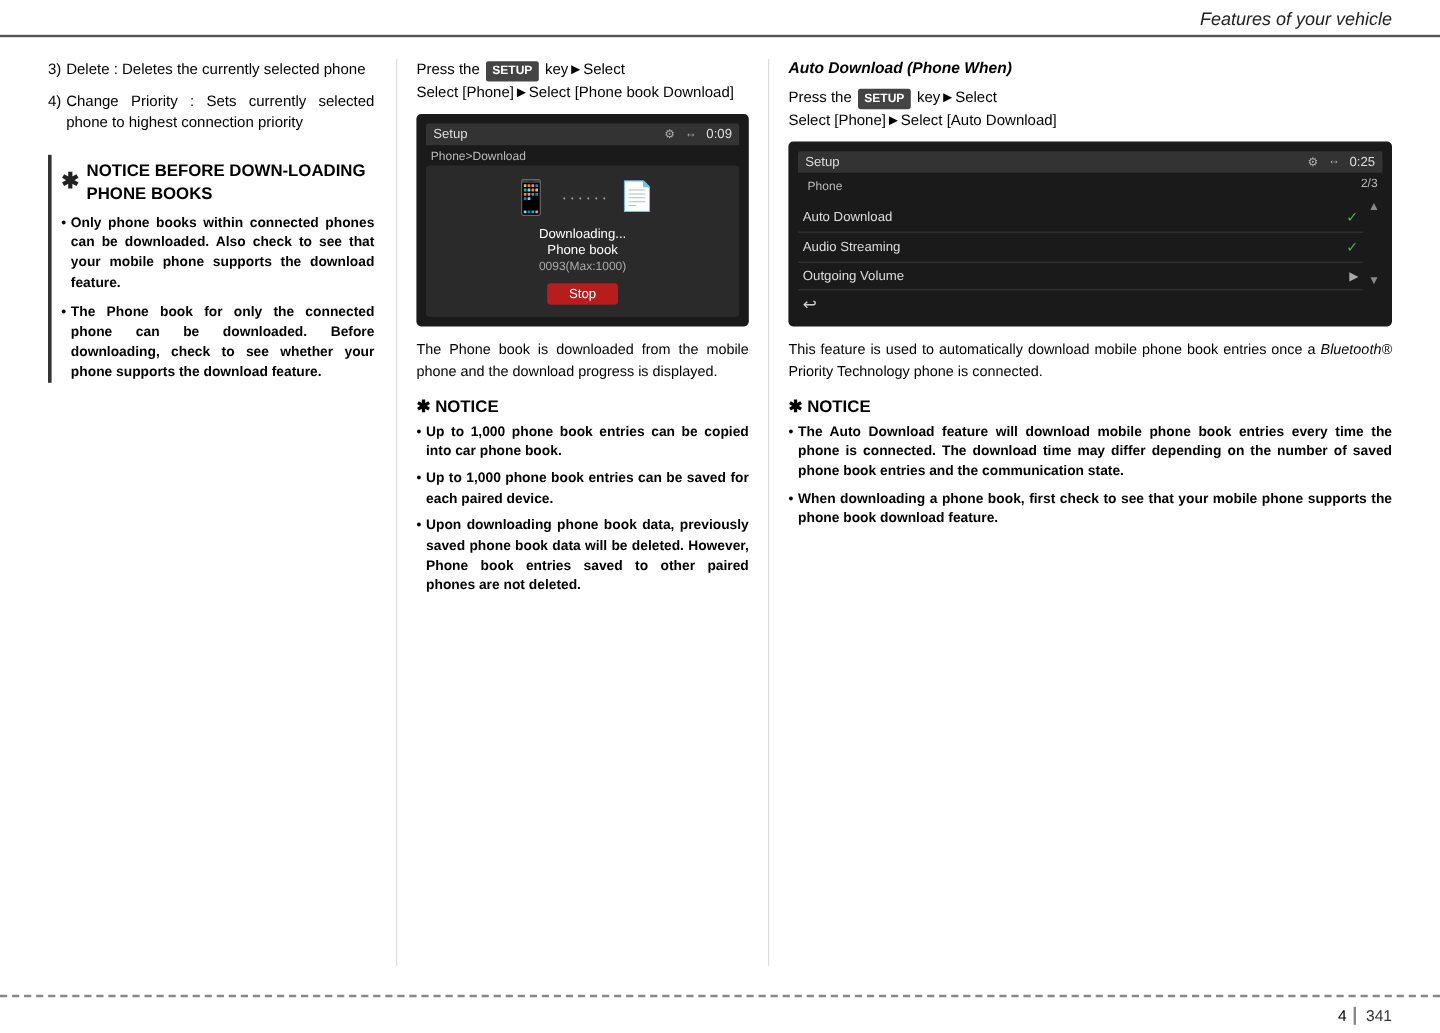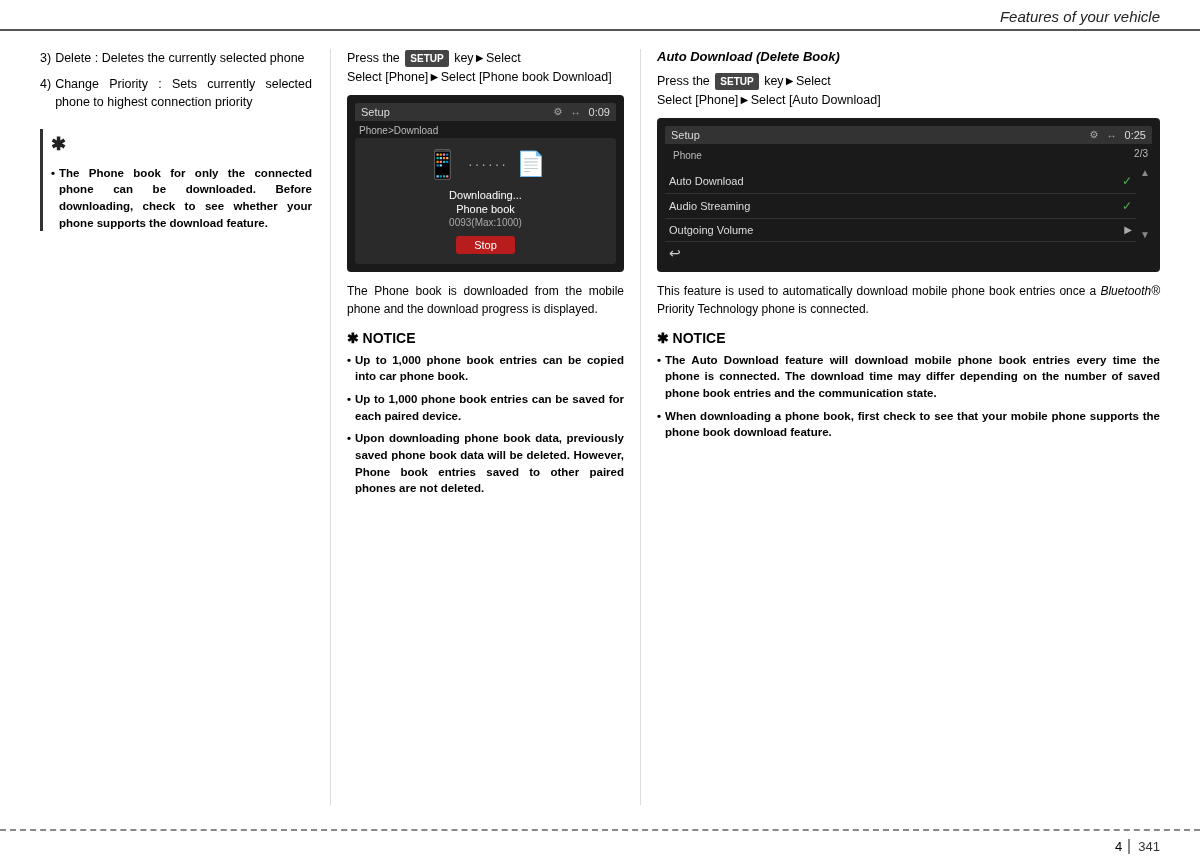--- a/index.html
+++ b/index.html
@@ -359,22 +359,26 @@
         </div>
         <div class="numbered-item">
           <span class="num">4)</span>
           <span>Change Priority : Sets currently selected phone to highest connection priority</span>
         </div>
       </div>
 
       <div class="notice-box">
         <div class="notice-heading">
           <span class="asterisk-large">✱</span>
+          <span>NOTICE BEFORE DOWN-LOADING PHONE BOOKS</span>
         </div>
         <ul class="notice-items">
+          <li>
+              <span>Only phone books within connected phones can be downloaded. Also check to see that your mobile phone supports the download feature.</span>
+            </li>
           <li>
               <span>The Phone book for only the connected phone can be downloaded. Before downloading, check to see whether your phone supports the download feature.</span>
             </li>
         </ul>
       </div>
     </div>
 
     <div class="mid-col">
 
       <div class="instruction-line">
@@ -419,21 +423,21 @@
               <span>Up to 1,000 phone book entries can be saved for each paired device.</span>
             </li>
           <li>
               <span>Upon downloading phone book data, previously saved phone book data will be deleted. However, Phone book entries saved to other paired phones are not deleted.</span>
             </li>
         </ul>
       </div>
     </div>
 
     <div class="right-col">
-      <div class="section-title">Auto Download (Delete Book)</div>
+      <div class="section-title">Auto Download (Phone When)</div>
 
       <div class="instruction-line">
         <span>Press the</span>
         <span class="setup-badge">SETUP</span>
         <span>key►</span><span>Select</span><br>
         <span>Select [Phone]</span>►<span>Select [Auto Download]</span>
       </div>
 
       <div class="screen-mockup-right">
         <div class="screen-header-bar">

